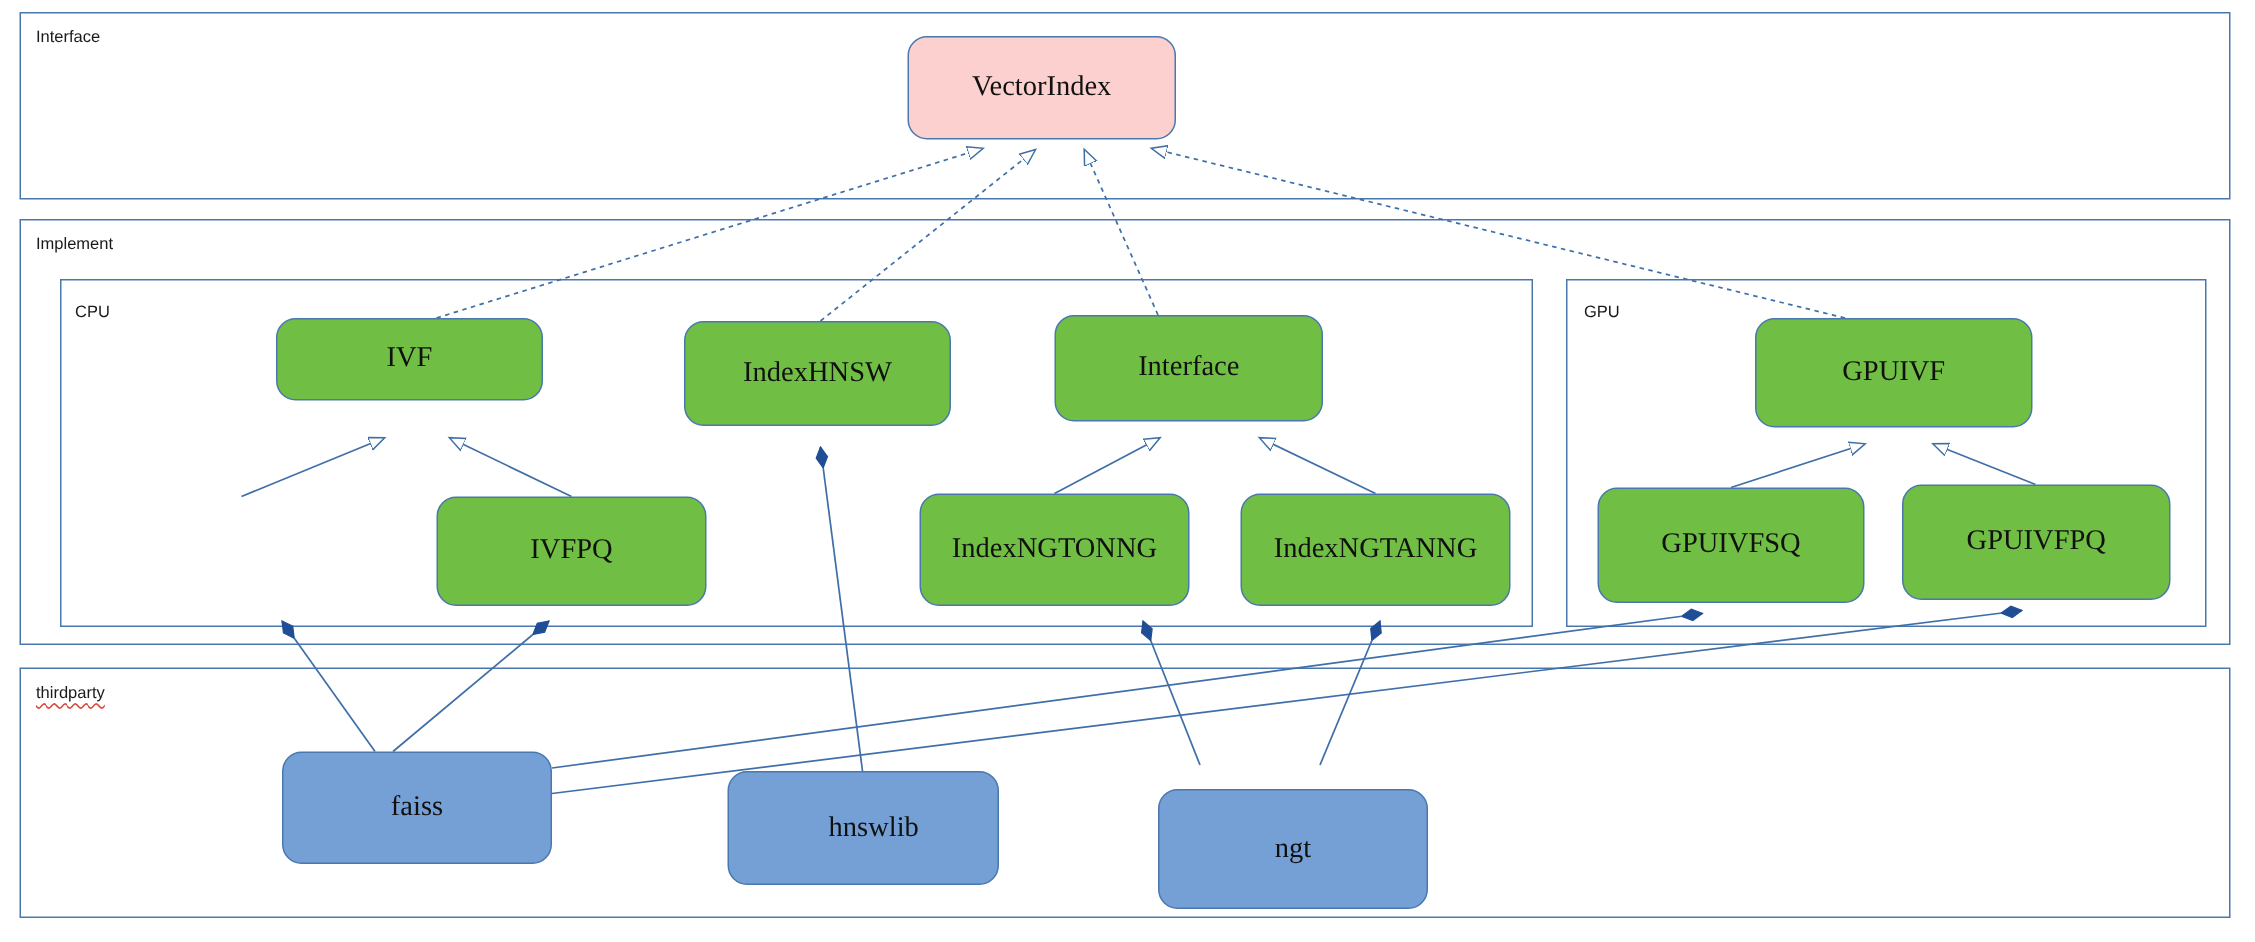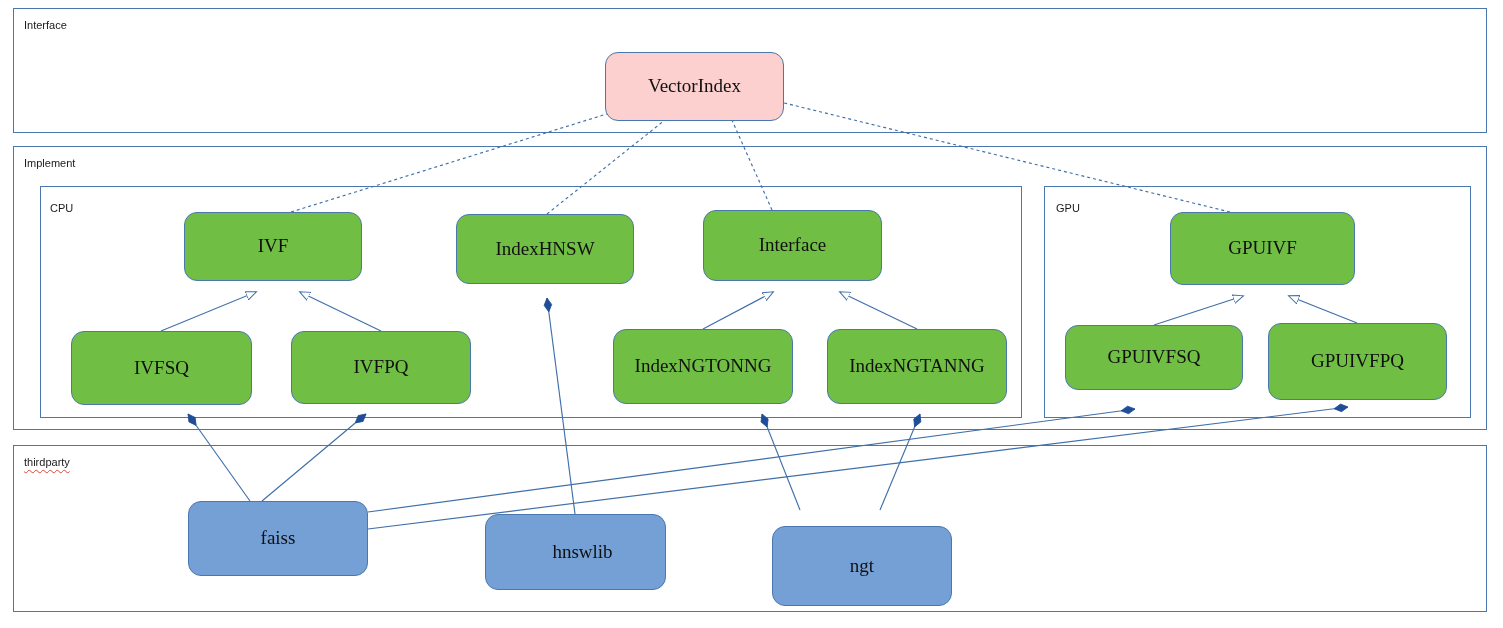--- a/index.html
+++ b/index.html
@@ -111,32 +111,31 @@
       <path marker-end="url(#mk-diamond)" d="M 250 501 L 188 414"></path>
       <path marker-end="url(#mk-diamond)" d="M 262 501 L 366 414"></path>
       <path marker-end="url(#mk-diamond)" d="M 368 512 L 1135 409"></path>
       <path marker-end="url(#mk-diamond)" d="M 368 529 L 1348 407"></path>
       <path marker-end="url(#mk-diamond)" d="M 575 514 L 547 298"></path>
       <path marker-end="url(#mk-diamond)" d="M 800 510 L 762 414"></path>
       <path marker-end="url(#mk-diamond)" d="M 880 510 L 920 414"></path>
     </g>
   </svg>
 
-  <div class="node interface-node" style="left:605px; top:24px; width:179px; height:69px;margin-top:28px;">VectorIndex</div>
+  <div class="node interface-node" style="left:605px; top:24px; width:179px; height:69px;">VectorIndex</div>
 
-  <div class="node impl-node" style="left:184px; top:212px; width:178px; height:69px;">IVF</div>
+  <div class="node impl-node" style="left:184px; top:212px; width:178px; height:55px;">IVF</div>
   <div class="node impl-node" style="left:456px; top:214px; width:178px; height:70px;">IndexHNSW</div>
   <div class="node impl-node" style="left:703px; top:210px; width:179px; height:71px;">Interface</div>
 
-  <div class="node impl-node" style="left:71px;  top:331px; width:181px; height:74px;">IVFSQ</div>
   <div class="node impl-node" style="left:291px; top:331px; width:180px; height:73px;">IVFPQ</div>
   <div class="node impl-node" style="left:613px; top:329px; width:180px; height:75px;">IndexNGTONNG</div>
   <div class="node impl-node" style="left:827px; top:329px; width:180px; height:75px;">IndexNGTANNG</div>
 
   <div class="node impl-node" style="left:1170px; top:212px; width:185px; height:73px;">GPUIVF</div>
-  <div class="node impl-node" style="left:1065px; top:325px; width:178px; height:65px;">GPUIVFSQ</div>
+  <div class="node impl-node" style="left:1065px; top:325px; width:178px; height:77px;">GPUIVFSQ</div>
   <div class="node impl-node" style="left:1268px; top:323px; width:179px; height:77px;">GPUIVFPQ</div>
 
   <div class="node thirdparty-node" style="left:188px; top:501px; width:180px; height:75px;">faiss</div>
   <div class="node thirdparty-node" style="left:485px; top:514px; width:181px; height:76px;padding-left:14px;">hnswlib</div>
   <div class="node thirdparty-node" style="left:772px; top:510px; width:180px; height:80px;margin-top:16px;">ngt</div>
 
 </div>
 
 </body></html>

